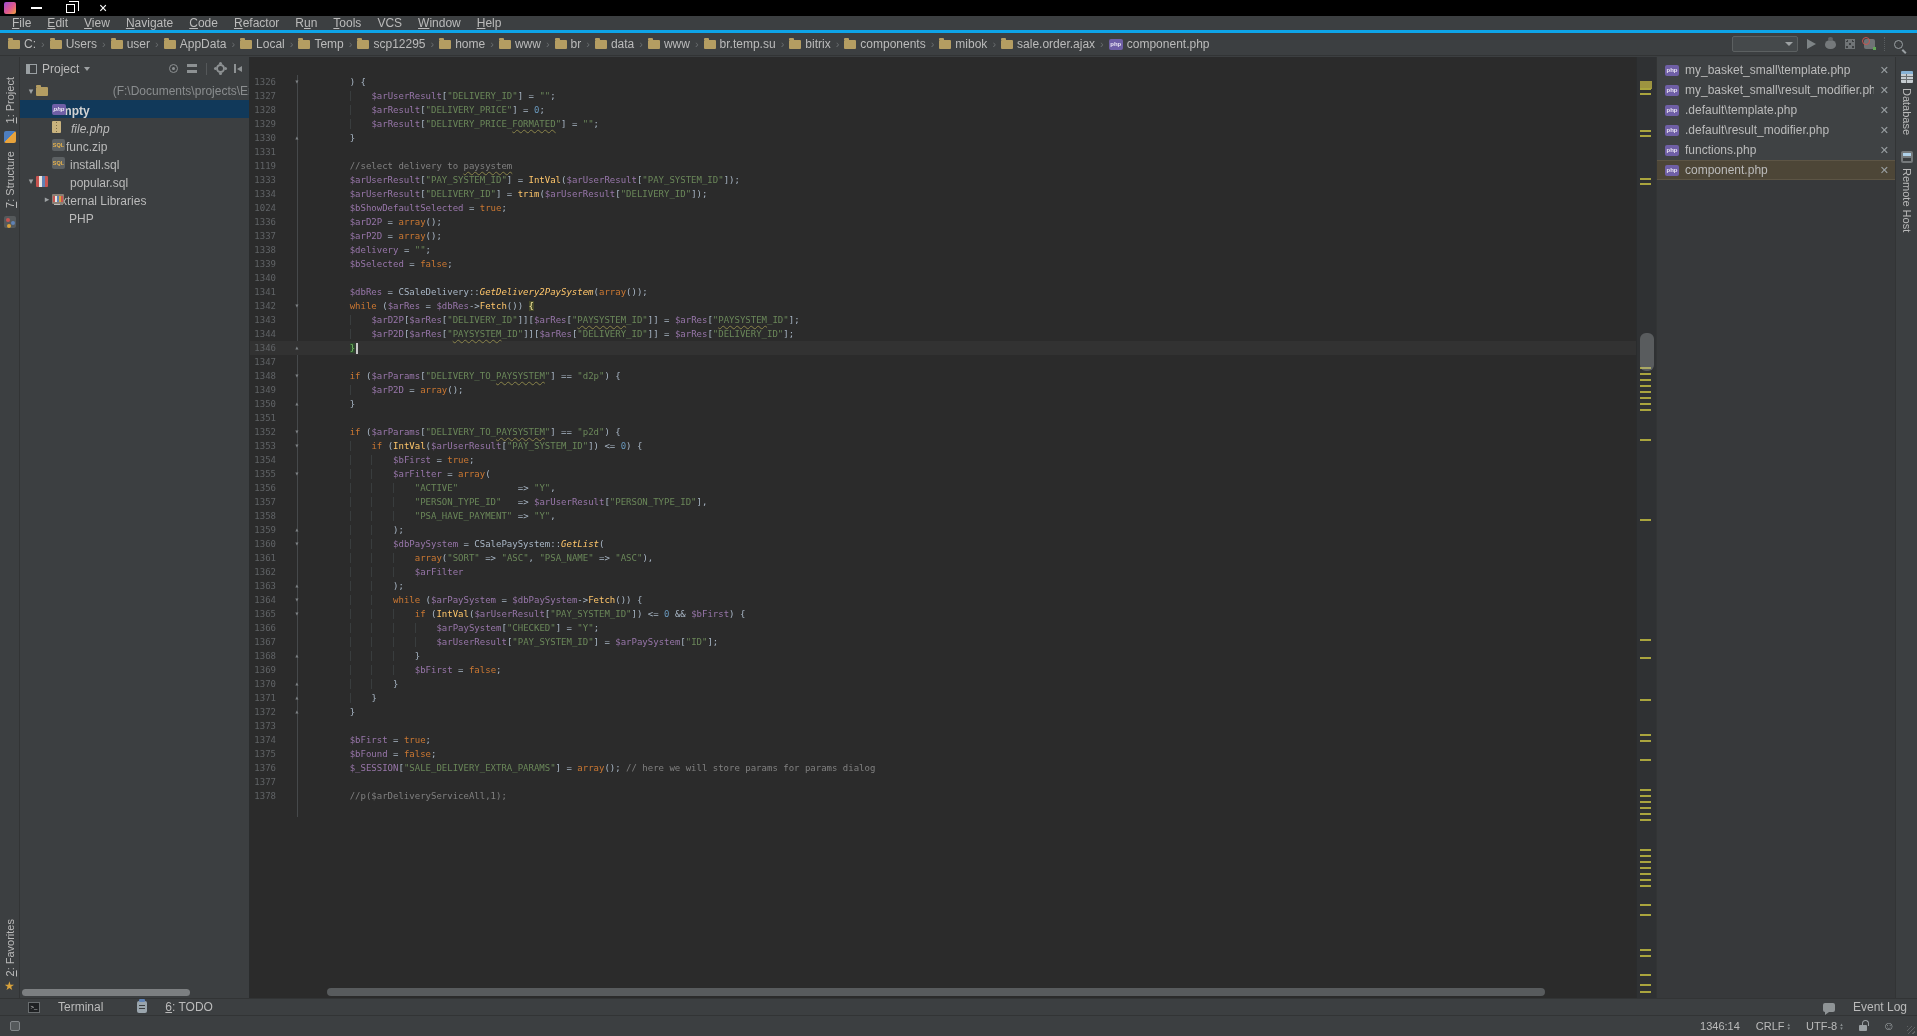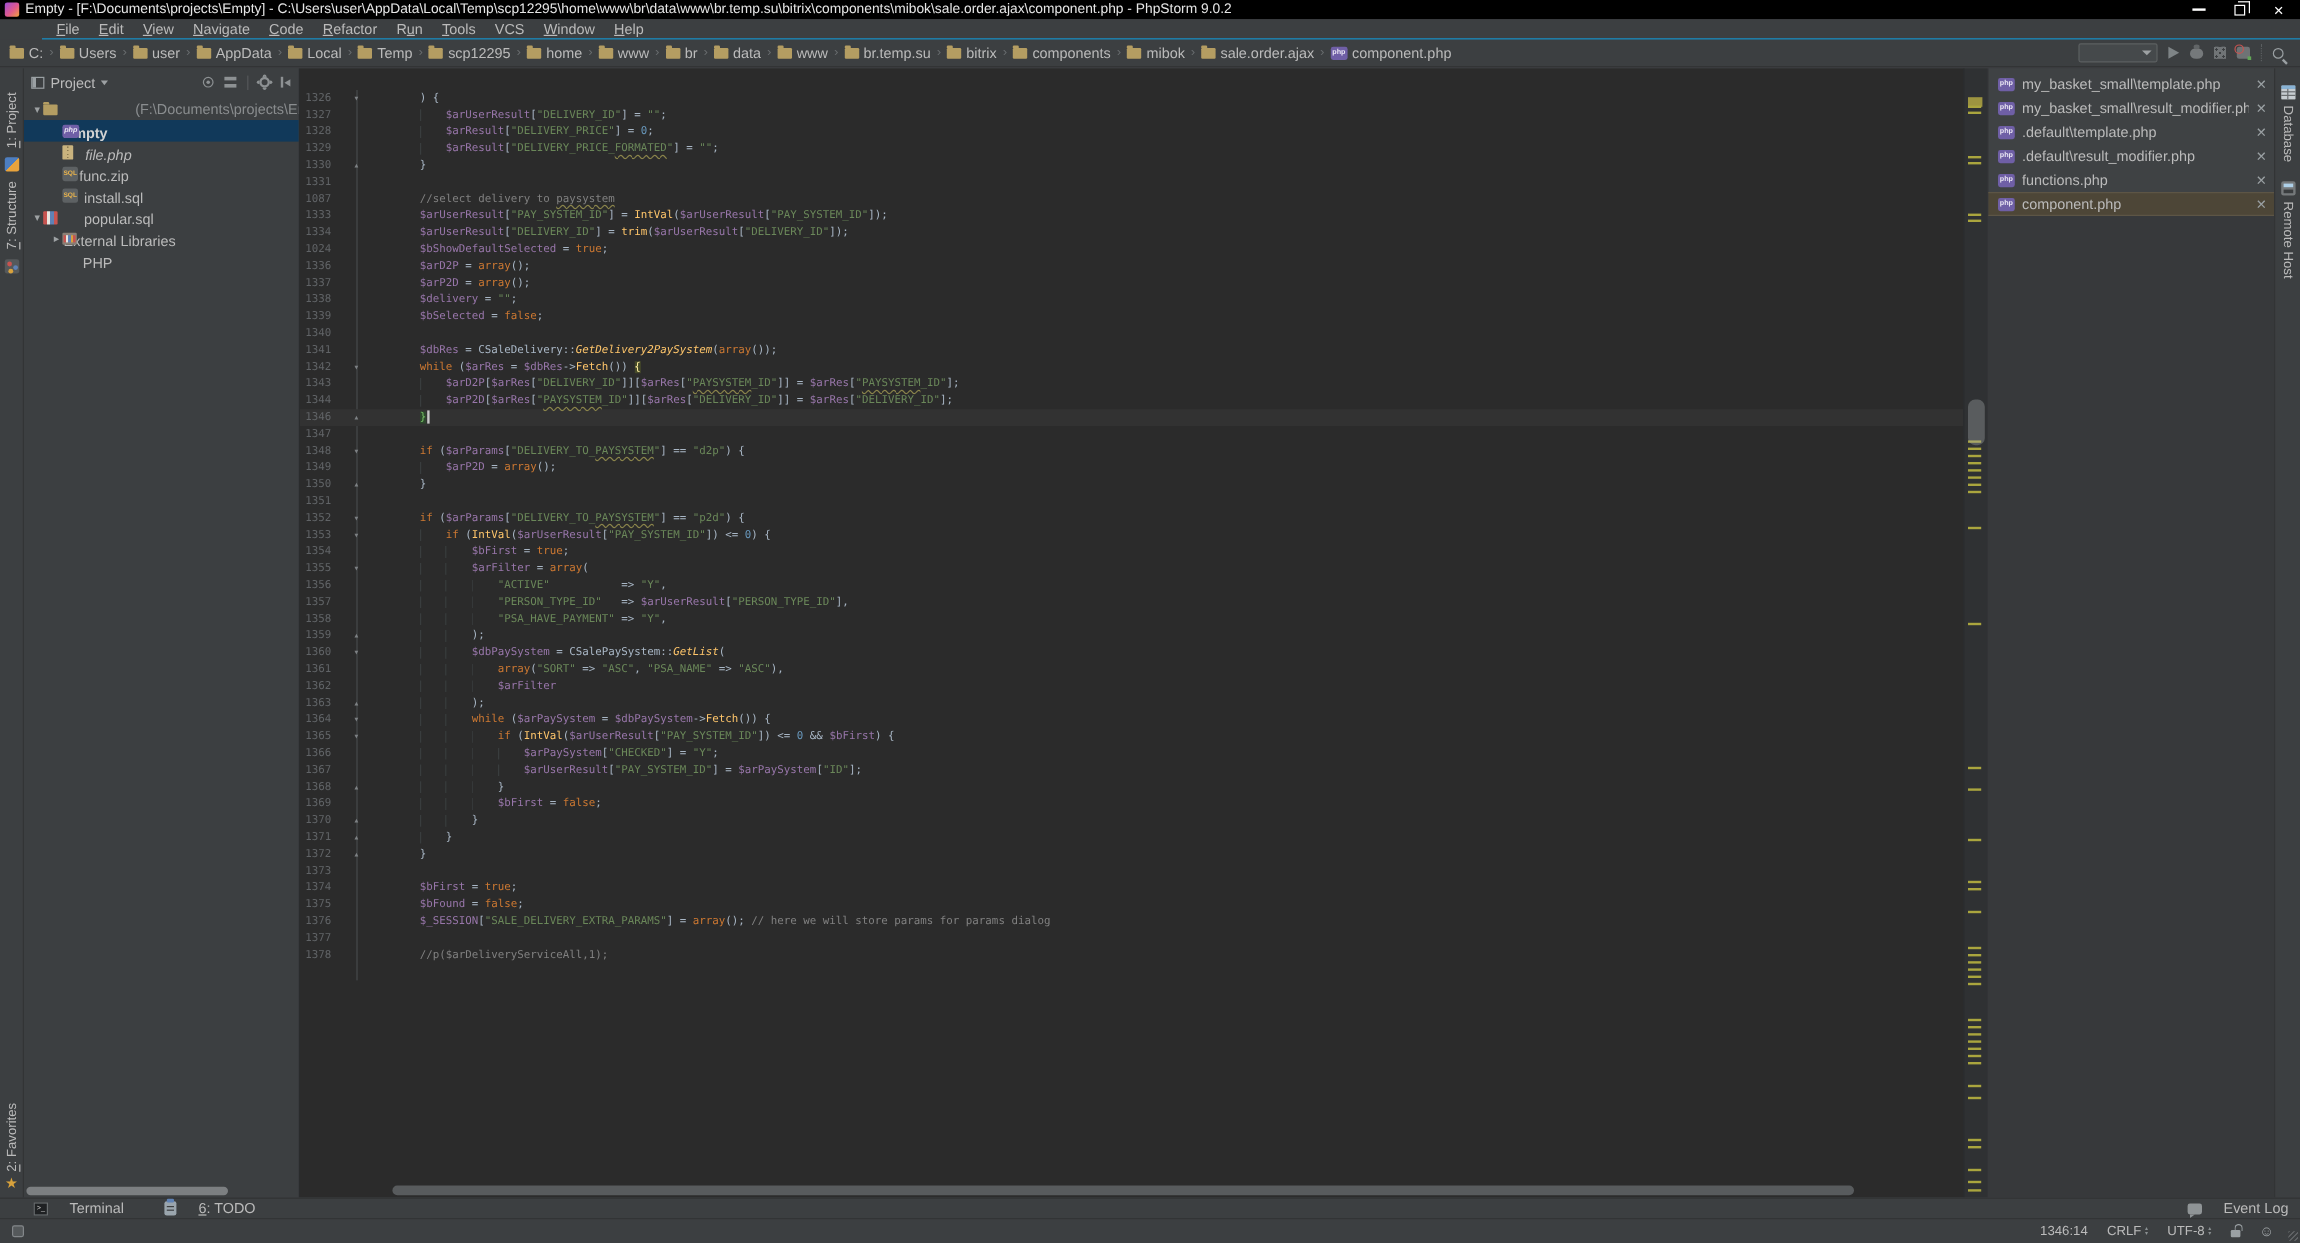--- a/index.html
+++ b/index.html
@@ -13,21 +13,21 @@
   .app-icon { width:12px; height:12px; border-radius:2px; margin-right:5px;
     background:linear-gradient(135deg,#9b4dd6 0%,#e0598c 55%,#f0a23c 100%); flex:none; }
   .title-text { color:#e6e6e6; font-size:11.5px; white-space:nowrap; overflow:hidden; flex:1; }
   .win-controls { display:flex; align-items:center; gap:24px; padding:0 10px; flex:none; }
   .wc-min { width:11px; height:2px; background:#fff; }
   .wc-restore { width:9px; height:9px; border:1.5px solid #fff; position:relative; }
   .wc-restore:before { content:""; position:absolute; left:2px; top:-4px; width:9px; height:9px; border:1.5px solid #fff; border-bottom:none; border-left:none; }
   .wc-close { color:#fff; font-size:14px; line-height:10px; }
 
   
-  .menubar { height:17px; background:#3c3f41; display:flex; align-items:center; padding-left:4px; border-bottom:1px solid #0ea5e9;margin-left:35px; }
+  .menubar { height:17px; background:#3c3f41; display:flex; align-items:center; padding-left:4px; border-bottom:3px solid #0ea5e9; }
   .menu-item { padding:0 8px; color:#bbbbbb; height:17px; line-height:17px; }
 
   
   .toolbar { height:23px; background:#3c3f41; display:flex; align-items:center; border-bottom:1px solid #323435; padding:0 6px; }
   .crumbs { display:flex; align-items:center; flex:1; overflow:hidden; white-space:nowrap; }
   .crumb { display:flex; align-items:center; gap:4px; padding:1px 2px; }
   .crumb-sep { color:#686c6e; margin:0 3px; font-size:11px; }
   .fold-ico { width:12px; height:9px; background:#b49d62; border-radius:1px; position:relative; flex:none; }
   .fold-ico:before { content:""; position:absolute; top:-2px; left:0; width:5px; height:2px; background:#b49d62; border-radius:1px 1px 0 0; }
   .php-badge { width:14px; height:11px; background:#6f5fa6; border-radius:2px; color:#e8e4f2;
@@ -164,21 +164,20 @@
   .grip { position:absolute; right:2px; bottom:2px; width:8px; height:8px;
     background:repeating-linear-gradient(135deg,#5f6264 0 1px,transparent 1px 3px); }
 </style>
 </head>
 <body>
 
 <div class="app">
 
   <div class="titlebar">
     <span class="app-icon"></span>
-    <span class="title-text">Empty - [F:\Documents\projects\Empty] - C:\Users\user\AppData\Local\Temp\scp12295\home\www\br\data\www\br.temp.su\bitrix\components\mibok\sale.order.ajax\component.php - PhpStorm 9.0.2</span>
     <span class="win-controls">
       <span class="wc-min"></span>
       <span class="wc-restore"></span>
       <span class="wc-close">×</span>
     </span>
   </div>
 
   <div class="menubar" id="menubar">
       <span class="menu-item"><u>F</u>ile</span>
       <span class="menu-item"><u>E</u>dit</span>
@@ -366,21 +365,21 @@
 
     <div class="editor">
       <div class="fold-line"></div>
       <div class="code-wrap" id="code">
           <div class="crow"><span class="ln">1326</span><span class="fold">▾</span><span class="ctxt"><span class="ig ig0">    </span><span class="t-d">) {</span></span></div>
           <div class="crow"><span class="ln">1327</span><span class="fold"></span><span class="ctxt"><span class="ig ig0">    </span><span class="ig">    </span><span class="t-v">$arUserResult</span><span class="t-d">[</span><span class="t-s">"DELIVERY_ID"</span><span class="t-d">] = </span><span class="t-s">""</span><span class="t-d">;</span></span></div>
           <div class="crow"><span class="ln">1328</span><span class="fold"></span><span class="ctxt"><span class="ig ig0">    </span><span class="ig">    </span><span class="t-v">$arResult</span><span class="t-d">[</span><span class="t-s">"DELIVERY_PRICE"</span><span class="t-d">] = </span><span class="t-n">0</span><span class="t-d">;</span></span></div>
           <div class="crow"><span class="ln">1329</span><span class="fold"></span><span class="ctxt"><span class="ig ig0">    </span><span class="ig">    </span><span class="t-v">$arResult</span><span class="t-d">[</span><span class="t-s">"DELIVERY_PRICE_</span><span class="t-s t-sp">FORMATED</span><span class="t-s">"</span><span class="t-d">] = </span><span class="t-s">""</span><span class="t-d">;</span></span></div>
           <div class="crow"><span class="ln">1330</span><span class="fold">▴</span><span class="ctxt"><span class="ig ig0">    </span><span class="t-d">}</span></span></div>
           <div class="crow"><span class="ln">1331</span><span class="fold"></span><span class="ctxt"></span></div>
-          <div class="crow"><span class="ln">1087</span><span class="fold"></span><span class="ctxt"><span class="ig ig0">    </span><span class="t-c">//select delivery to </span><span class="t-c t-sp">paysystem</span></span></div>
+          <div class="crow"><span class="ln">1119</span><span class="fold"></span><span class="ctxt"><span class="ig ig0">    </span><span class="t-c">//select delivery to </span><span class="t-c t-sp">paysystem</span></span></div>
           <div class="crow"><span class="ln">1333</span><span class="fold"></span><span class="ctxt"><span class="ig ig0">    </span><span class="t-v">$arUserResult</span><span class="t-d">[</span><span class="t-s">"PAY_SYSTEM_ID"</span><span class="t-d">] = </span><span class="t-f">IntVal</span><span class="t-d">(</span><span class="t-v">$arUserResult</span><span class="t-d">[</span><span class="t-s">"PAY_SYSTEM_ID"</span><span class="t-d">]);</span></span></div>
           <div class="crow"><span class="ln">1334</span><span class="fold"></span><span class="ctxt"><span class="ig ig0">    </span><span class="t-v">$arUserResult</span><span class="t-d">[</span><span class="t-s">"DELIVERY_ID"</span><span class="t-d">] = </span><span class="t-f">trim</span><span class="t-d">(</span><span class="t-v">$arUserResult</span><span class="t-d">[</span><span class="t-s">"DELIVERY_ID"</span><span class="t-d">]);</span></span></div>
           <div class="crow"><span class="ln">1024</span><span class="fold"></span><span class="ctxt"><span class="ig ig0">    </span><span class="t-v">$bShowDefaultSelected</span><span class="t-d"> = </span><span class="t-k">true</span><span class="t-d">;</span></span></div>
           <div class="crow"><span class="ln">1336</span><span class="fold"></span><span class="ctxt"><span class="ig ig0">    </span><span class="t-v">$arD2P</span><span class="t-d"> = </span><span class="t-k">array</span><span class="t-d">();</span></span></div>
           <div class="crow"><span class="ln">1337</span><span class="fold"></span><span class="ctxt"><span class="ig ig0">    </span><span class="t-v">$arP2D</span><span class="t-d"> = </span><span class="t-k">array</span><span class="t-d">();</span></span></div>
           <div class="crow"><span class="ln">1338</span><span class="fold"></span><span class="ctxt"><span class="ig ig0">    </span><span class="t-v">$delivery</span><span class="t-d"> = </span><span class="t-s">""</span><span class="t-d">;</span></span></div>
           <div class="crow"><span class="ln">1339</span><span class="fold"></span><span class="ctxt"><span class="ig ig0">    </span><span class="t-v">$bSelected</span><span class="t-d"> = </span><span class="t-k">false</span><span class="t-d">;</span></span></div>
           <div class="crow"><span class="ln">1340</span><span class="fold"></span><span class="ctxt"></span></div>
           <div class="crow"><span class="ln">1341</span><span class="fold"></span><span class="ctxt"><span class="ig ig0">    </span><span class="t-v">$dbRes</span><span class="t-d"> = CSaleDelivery::</span><span class="t-fi">GetDelivery2PaySystem</span><span class="t-d">(</span><span class="t-k">array</span><span class="t-d">());</span></span></div>
           <div class="crow"><span class="ln">1342</span><span class="fold">▾</span><span class="ctxt"><span class="ig ig0">    </span><span class="t-k">while</span><span class="t-d"> (</span><span class="t-v">$arRes</span><span class="t-d"> = </span><span class="t-v">$dbRes</span><span class="t-d">-&gt;</span><span class="t-f">Fetch</span><span class="t-d">()) </span><span class="t-d t-bm">{</span></span></div>

